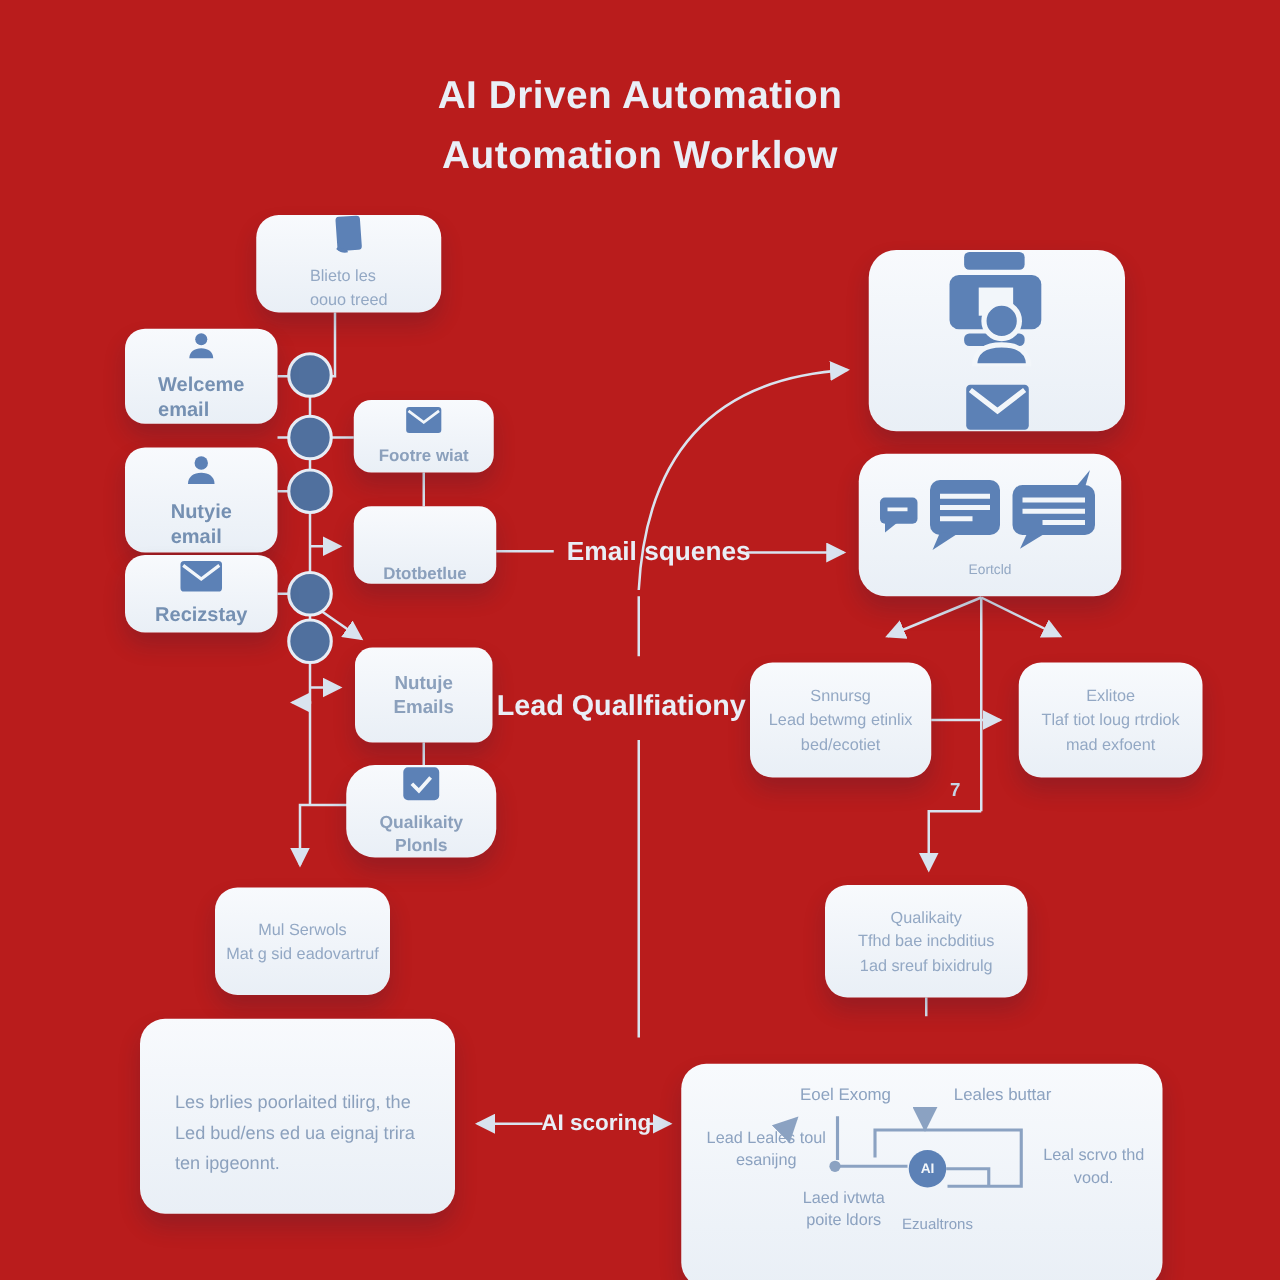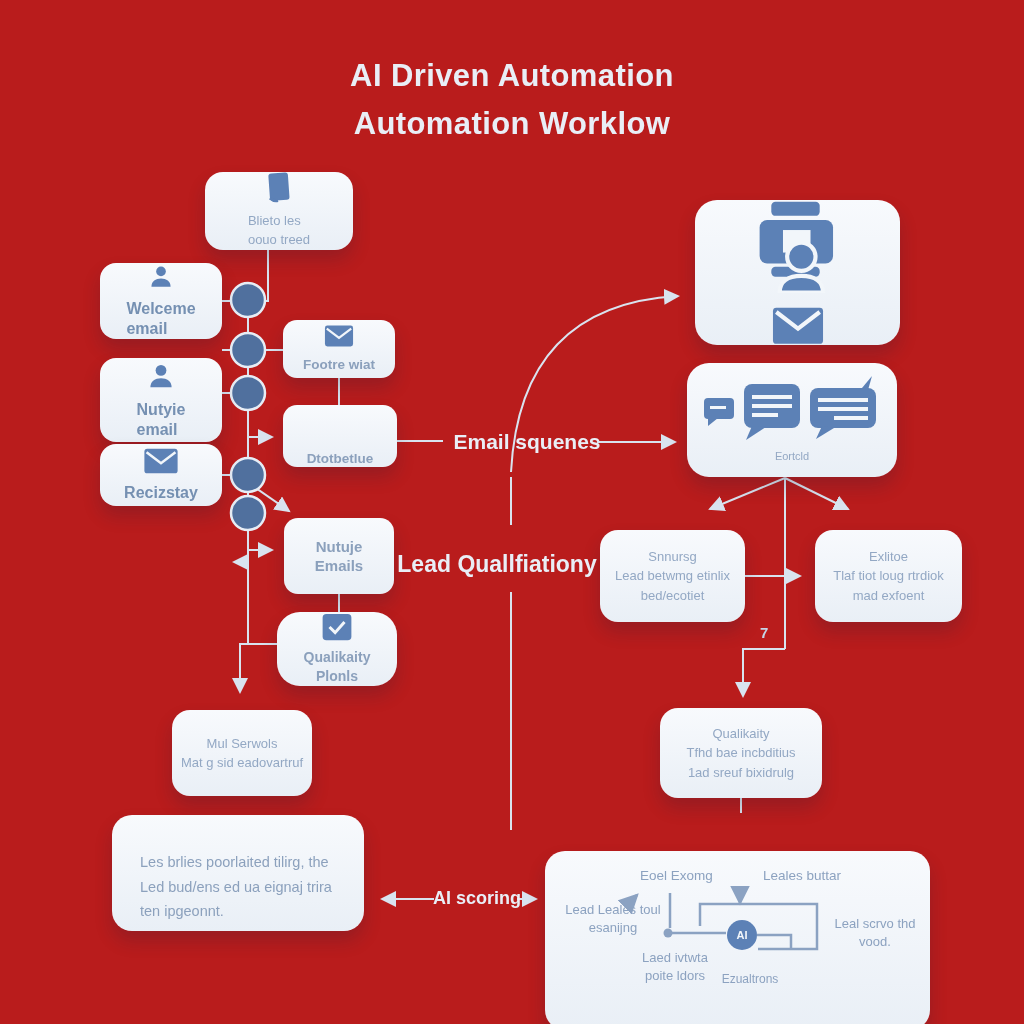--- a/index.html
+++ b/index.html
@@ -218,21 +218,21 @@
     </div>
   </div>
 
   <div class="box col" style="left:172px;top:710px;width:140px;height:86px;">
     <div class="muted">
       <div>Mul Serwols</div>
       <div>Mat g sid eadovartruf</div>
     </div>
   </div>
 
-  <div class="box" style="left:112px;top:815px;width:252px;height:116px;border-radius:20px;justify-content:flex-start;padding-left:28px;box-sizing:border-box;">
+  <div class="box" style="left:112px;top:815px;width:252px;height:156px;border-radius:20px;justify-content:flex-start;padding-left:28px;box-sizing:border-box;">
     <div class="body-text" style="margin-top:28px;">
       <div>Les brlies poorlaited tilirg, the</div>
       <div>Led bud/ens ed ua eignaj trira</div>
       <div>ten ipgeonnt.</div>
     </div>
   </div>
 
   <div class="box" style="left:545px;top:815px;width:385px;height:179px;border-radius:20px;margin-top:36px;">
     <svg style="position:absolute;left:0;top:0;" width="385" height="157" viewBox="0 0 385 157">
       <defs>

